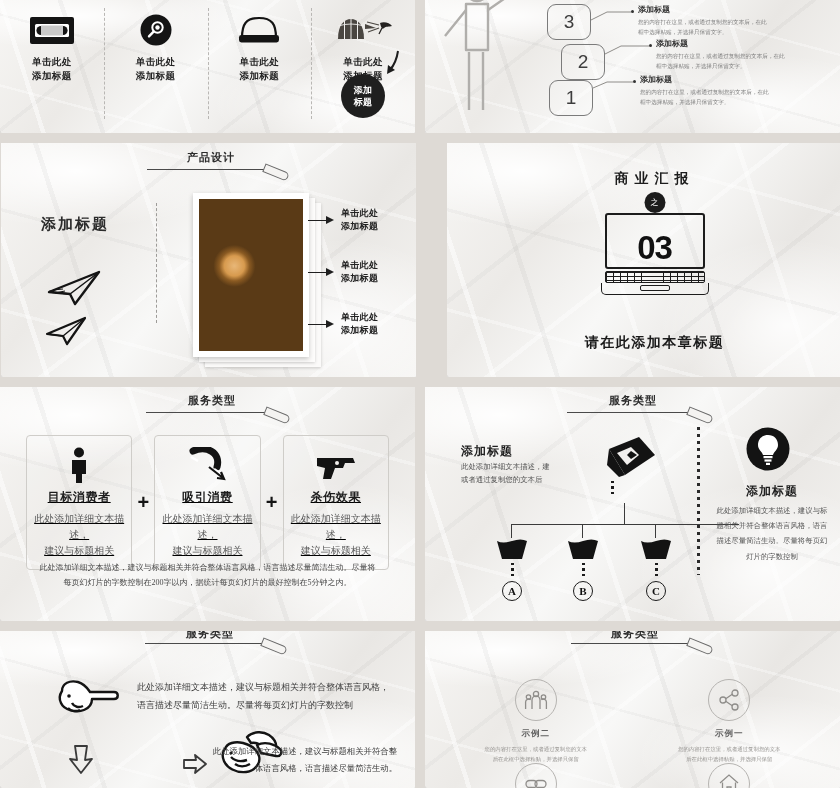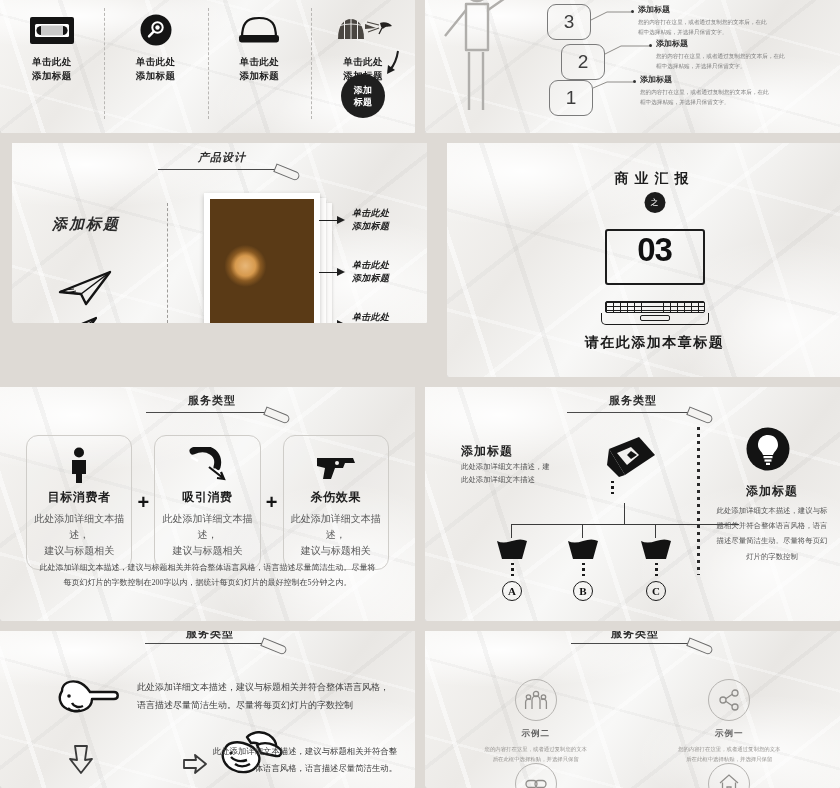--- a/index.html
+++ b/index.html
@@ -55,21 +55,21 @@
   #s2 { left:425px; top:0; width:415px; height:133px; }
   .s2-num { position:absolute; width:44px; height:36px; border:1.3px solid #7b7b7b;
             border-radius:9px; display:flex; align-items:center; justify-content:center;
             font-size:19px; color:#3d3d3d; font-family:"Liberation Sans",sans-serif; background:transparent; }
   .s2-txt { position:absolute; width:168px; }
   .s2-h { font-size:8px; font-weight:bold; color:#333; margin-bottom:3px; }
   .s2-b { font-size:5.6px; color:#7c7c7c; line-height:1.75; }
   .s2-dot { position:absolute; width:3px; height:3px; border-radius:50%; background:#333; }
 
   
-  #s3 { left:12px; top:143px; width:415px; height:180px;font-style:italic; }
+  #s3 { left:1px; top:143px; width:415px; height:234px; }
   .pen-ttl { position:absolute; font-size:11px; font-weight:bold; color:#2c2c2c; letter-spacing:1px; }
   .pen-line { position:absolute; height:1px; background:#4a4a4a; }
   .pen-nib { position:absolute; width:26px; height:9px; border:1px solid #6a6a6a;
              border-radius:0 9px 9px 0; transform:rotate(22deg); background:#f4f3f1; }
   .s3-add { position:absolute; left:40px; top:72px; font-size:15px; font-weight:bold;
             color:#2b2b2b; letter-spacing:2px; }
   .photo-stack { position:absolute; left:192px; top:50px; }
   .photo-back2 { position:absolute; left:12px; top:10px; width:116px; height:164px;
                  background:#fbfaf9; box-shadow:0 1px 3px rgba(0,0,0,.18); }
   .photo-back1 { position:absolute; left:6px; top:5px; width:116px; height:164px;
@@ -94,41 +94,41 @@
   .dashline { position:absolute; border-left:1px dashed #9d9b98; }
 
   
   #s4 { left:447px; top:143px; width:415px; height:234px; }
   .s4-t1 { position:absolute; top:27px; left:0; right:0; text-align:center;
            font-size:14px; font-weight:bold; color:#1d1d1d; letter-spacing:6px; }
   .s4-zhi { position:absolute; top:49px; left:50%; transform:translateX(-50%);
             width:21px; height:21px; border-radius:50%; background:#1c1c1c; color:#fff;
             font-size:8px; display:flex; align-items:center; justify-content:center; }
   .laptop { position:absolute; left:50%; transform:translateX(-50%); top:70px; width:108px; }
-  .lap-screen { width:100px; height:56px; margin:16px auto; border:2.2px solid #1c1c1c;
-                border-radius:3px; display:flex; align-items:flex-start; justify-content:center; background:transparent; }
+  .lap-screen { width:100px; height:56px; margin:0 auto; border:2.2px solid #1c1c1c;
+                border-radius:3px; display:flex; align-items:flex-end; justify-content:center; background:transparent; }
   .lap-num { font-size:33px; font-weight:bold; color:#111; letter-spacing:-1px;
              font-family:"Liberation Sans",sans-serif; }
   .lap-key { width:100px; height:12px; margin:2px auto 0; border:1.6px solid #1c1c1c;
              border-radius:2px;
              background:
                repeating-linear-gradient(to right, #1c1c1c 0 .8px, transparent .8px 7.1px),
                repeating-linear-gradient(to bottom, #1c1c1c 0 .8px, transparent .8px 4px); }
   .lap-base { width:108px; height:12px; margin:0 auto; border:1.8px solid #1c1c1c;
               border-top:none; border-radius:0 0 5px 5px; position:relative; }
   .lap-pad { position:absolute; left:50%; transform:translateX(-50%); top:1.5px;
              width:30px; height:6px; border:1.4px solid #1c1c1c; border-radius:2px; }
   .s4-t2 { position:absolute; bottom:25px; left:0; right:0; text-align:center;
            font-size:14px; font-weight:bold; color:#1b1b1b; letter-spacing:1.5px; }
 
   
   #s5 { left:0; top:387px; width:415px; height:234px; }
   .cards { position:absolute; left:26px; right:26px; top:48px; display:flex; align-items:stretch; }
-  .card { flex:1; border:1px solid #cfcdc9; border-radius:12px; padding:9px 7px 10px;
-          text-align:center; background:rgba(255,255,255,.12); }
+  .card { flex:1; border:1px solid #cfcdc9; border-radius:4px; padding:9px 7px 10px;
+          text-align:center; background:rgba(255,255,255,.12);text-decoration:underline; }
   .card-ic { height:38px; display:flex; align-items:flex-end; justify-content:center; }
   .card-h { margin-top:6px; font-size:12px; font-weight:bold; color:#1d1d1d; letter-spacing:.6px; }
   .card-b { margin-top:5px; font-size:10px; color:#5a5a5a; line-height:1.6; }
   .plus { width:22px; display:flex; align-items:center; justify-content:center;
           font-size:20px; font-weight:bold; color:#141414; font-family:"Liberation Sans",sans-serif; }
   .s5-foot { position:absolute; left:32px; right:32px; bottom:30px; text-align:center;
              font-size:8px; color:#494949; line-height:1.85; }
 
   
   #s6 { left:425px; top:387px; width:415px; height:234px; }
@@ -416,21 +416,21 @@
   </div>
 
   <div class="slide" id="s6">
     <div class="pen-ttl" style="left:184px; top:6px">服务类型</div>
     <div class="pen-line" style="left:142px; top:25px; width:124px"></div>
     <div class="pen-nib" style="left:262px; top:24px"></div>
 
     <div class="s6-lh">添加标题</div>
     <div class="s6-lb">
       <div>此处添加详细文本描述，建</div>
-      <div>此处添加详细文本描述</div>
+      <div>或者通过复制您的文本后</div>
     </div>
 
     <svg style="position:absolute;left:176px;top:48px" width="56" height="50" viewBox="0 0 56 50">
       <path d="M8 14 L38 2 L54 20 L24 40 Z" fill="#131313"></path>
       <path d="M16 18 L30 12 L38 20 L26 30 Z" fill="#f2f0ee"></path>
       <path d="M30 16 L36 20 L30 24 L26 20 Z" fill="#131313"></path>
       <path d="M8 14 L6 30 L18 42 L24 40" fill="#131313"></path>
     </svg>
     <div class="drip" style="left:186px; top:94px"></div>
 

